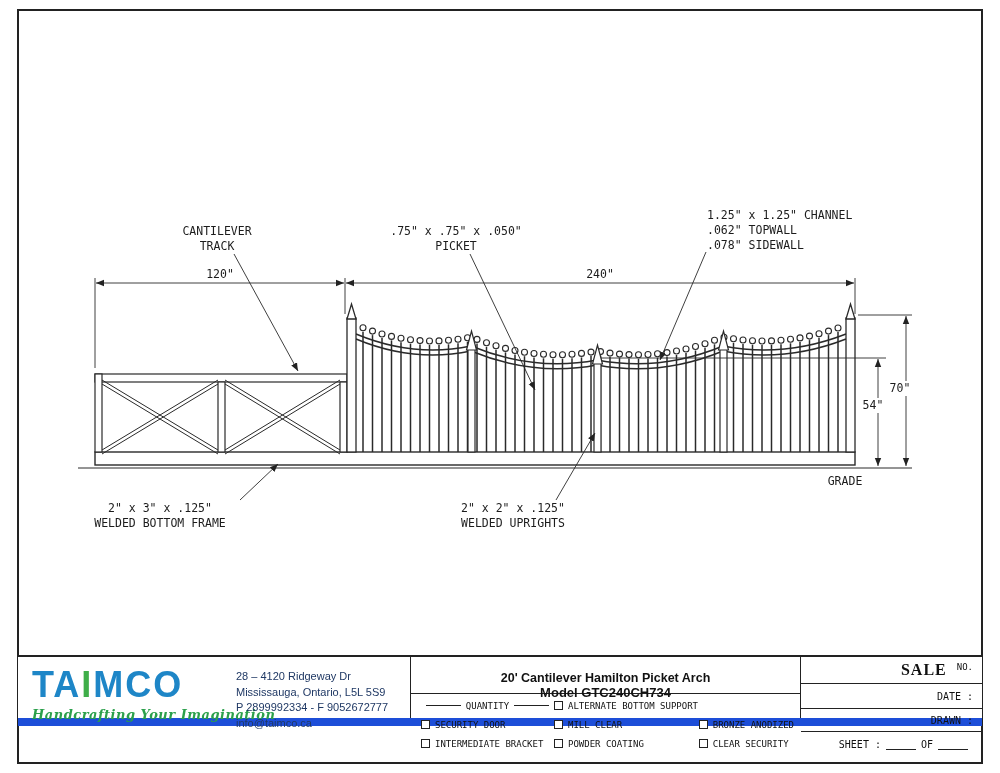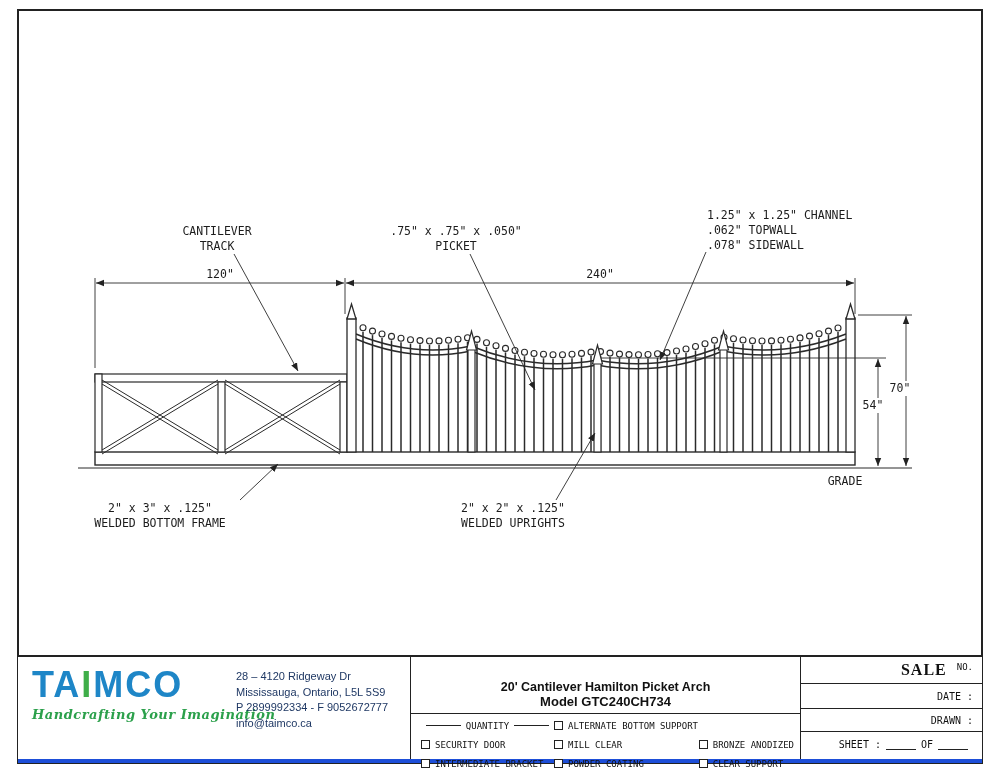--- a/index.html
+++ b/index.html
@@ -1,28 +1,28 @@
 <!DOCTYPE html>
 <html><head>
 <meta charset="utf-8">
 <style>
   *{margin:0;padding:0;box-sizing:border-box;}
   html,body{background:#e8e8e8;}
   .sheet{position:relative;width:1000px;height:773px;background:#fff;font-family:"Liberation Sans",sans-serif;overflow:hidden;margin:0 auto;}
   svg.drawing{position:absolute;left:0;top:0;}
 
   
-  .titleblock{position:absolute;left:18px;top:655px;width:964px;height:108px;border-top:2px solid #222;border-bottom:4px solid #1d4ed8;background:#fff;}
+  .titleblock{position:absolute;left:18px;top:655px;width:964px;height:71px;border-top:2px solid #222;border-bottom:8px solid #1d4ed8;background:#fff;}
   .tb-logo{position:absolute;left:14px;top:8px;width:200px;}
   .logo-text{font-size:36px;font-weight:800;letter-spacing:2px;color:#1e86c7;line-height:40px;font-family:"Liberation Sans",sans-serif;}
   .la{color:#3fae49;}
   .logo-tagline{font-family:"DejaVu Serif",serif;font-style:italic;font-weight:bold;font-size:13px;color:#2ba04b;margin-top:2px;letter-spacing:.5px;white-space:nowrap;}
   .tb-address{position:absolute;left:218px;top:12px;font-size:11px;line-height:15.5px;color:#1f3864;}
   .tb-main{position:absolute;left:392px;top:0;width:390px;height:100%;border-left:1.6px solid #222;}
-  .tb-head{height:37px;border-bottom:1.4px solid #222;text-align:center;padding-top:3px;margin-top:20px;}
+  .tb-head{height:37px;border-bottom:1.4px solid #222;text-align:center;padding-top:14px;}
   .tb-title{font-size:12.5px;font-weight:bold;color:#111;}
   .tb-model{font-size:13px;font-weight:bold;color:#111;}
   .tb-opts{display:flex;padding:2px 6px 0 10px;font-family:"DejaVu Sans Mono",monospace;font-size:9px;color:#111;}
   .opt-col{display:flex;flex-direction:column;}
   .c1{width:136px;}
   .c2{width:148px;}
   .c3{flex:1;padding-top:19px;}
   .opt-item{display:flex;align-items:center;height:19px;white-space:nowrap;}
   .cb{width:9px;height:9px;border:1.1px solid #222;margin-right:5px;flex:none;background:#fff;}
   .qty-row{display:flex;align-items:center;height:19px;white-space:nowrap;}
@@ -299,21 +299,21 @@
               <span>POWDER COATING</span>
             </div>
         </div>
         <div class="opt-col c3">
           <div class="opt-item">
               <span class="cb"></span>
               <span>BRONZE ANODIZED</span>
             </div>
           <div class="opt-item">
               <span class="cb"></span>
-              <span>CLEAR SUPPORT</span>
+              <span>CLEAR SECURITY</span>
             </div>
         </div>
       </div>
     </div>
 
     <div class="tb-sale">
       <div class="sale-row r1">
           <span class="sale-word">SALE</span>
           <span class="sale-no">NO.</span>
         </div>

